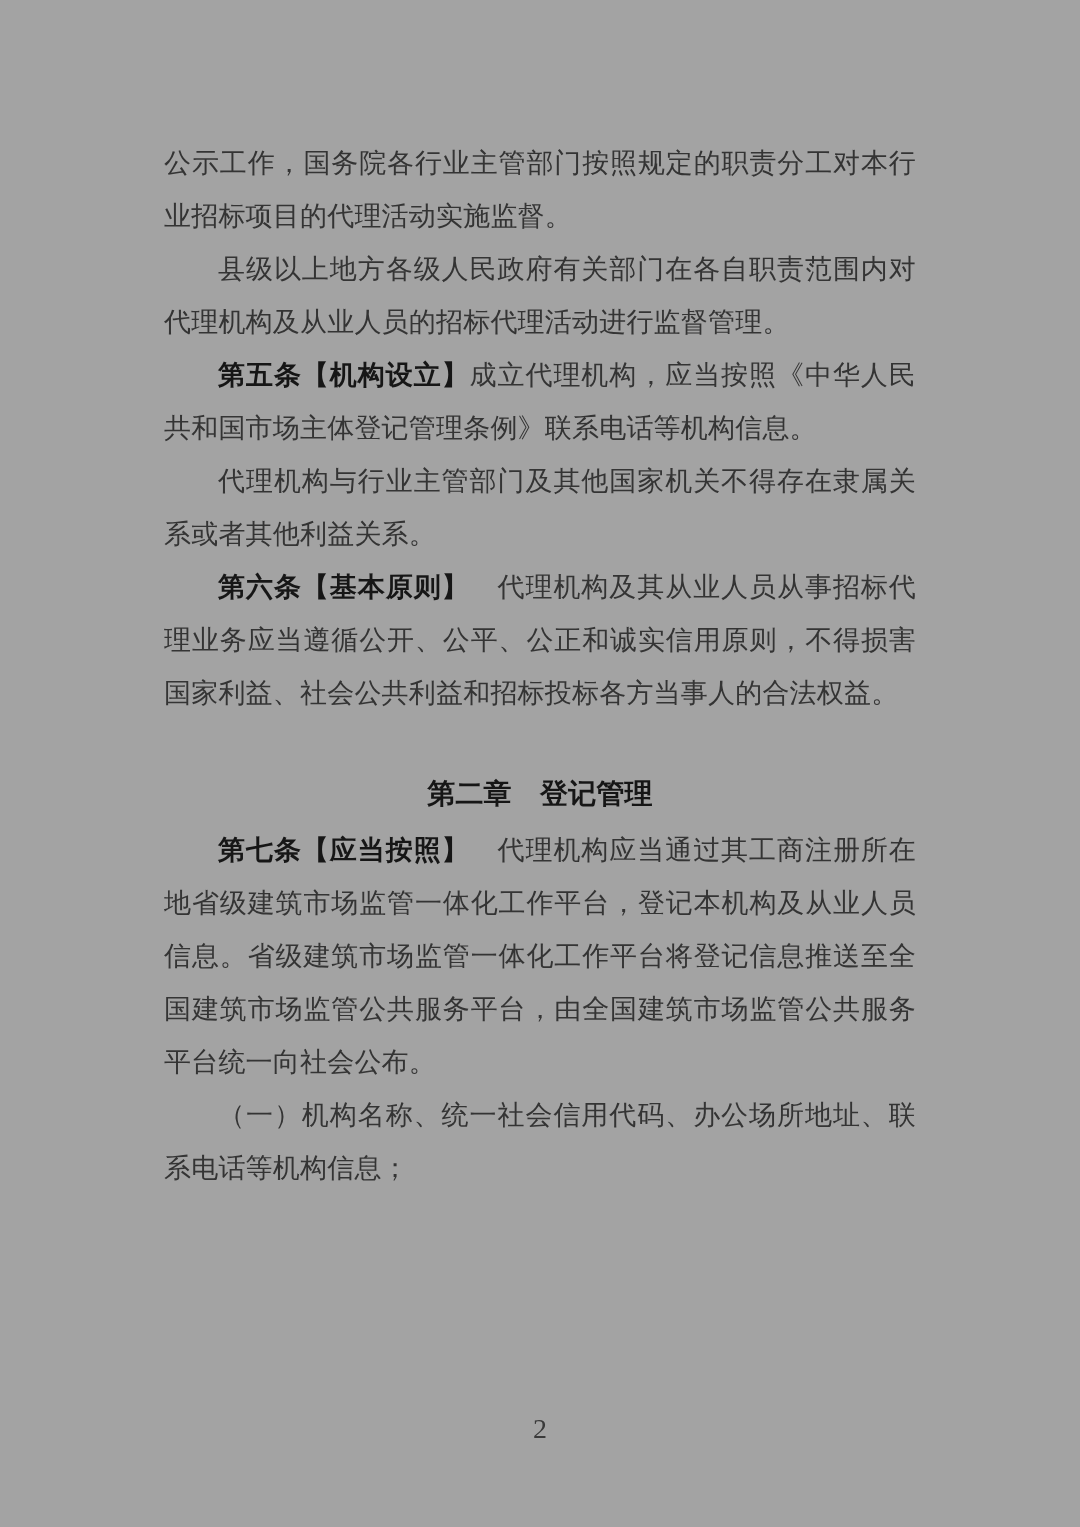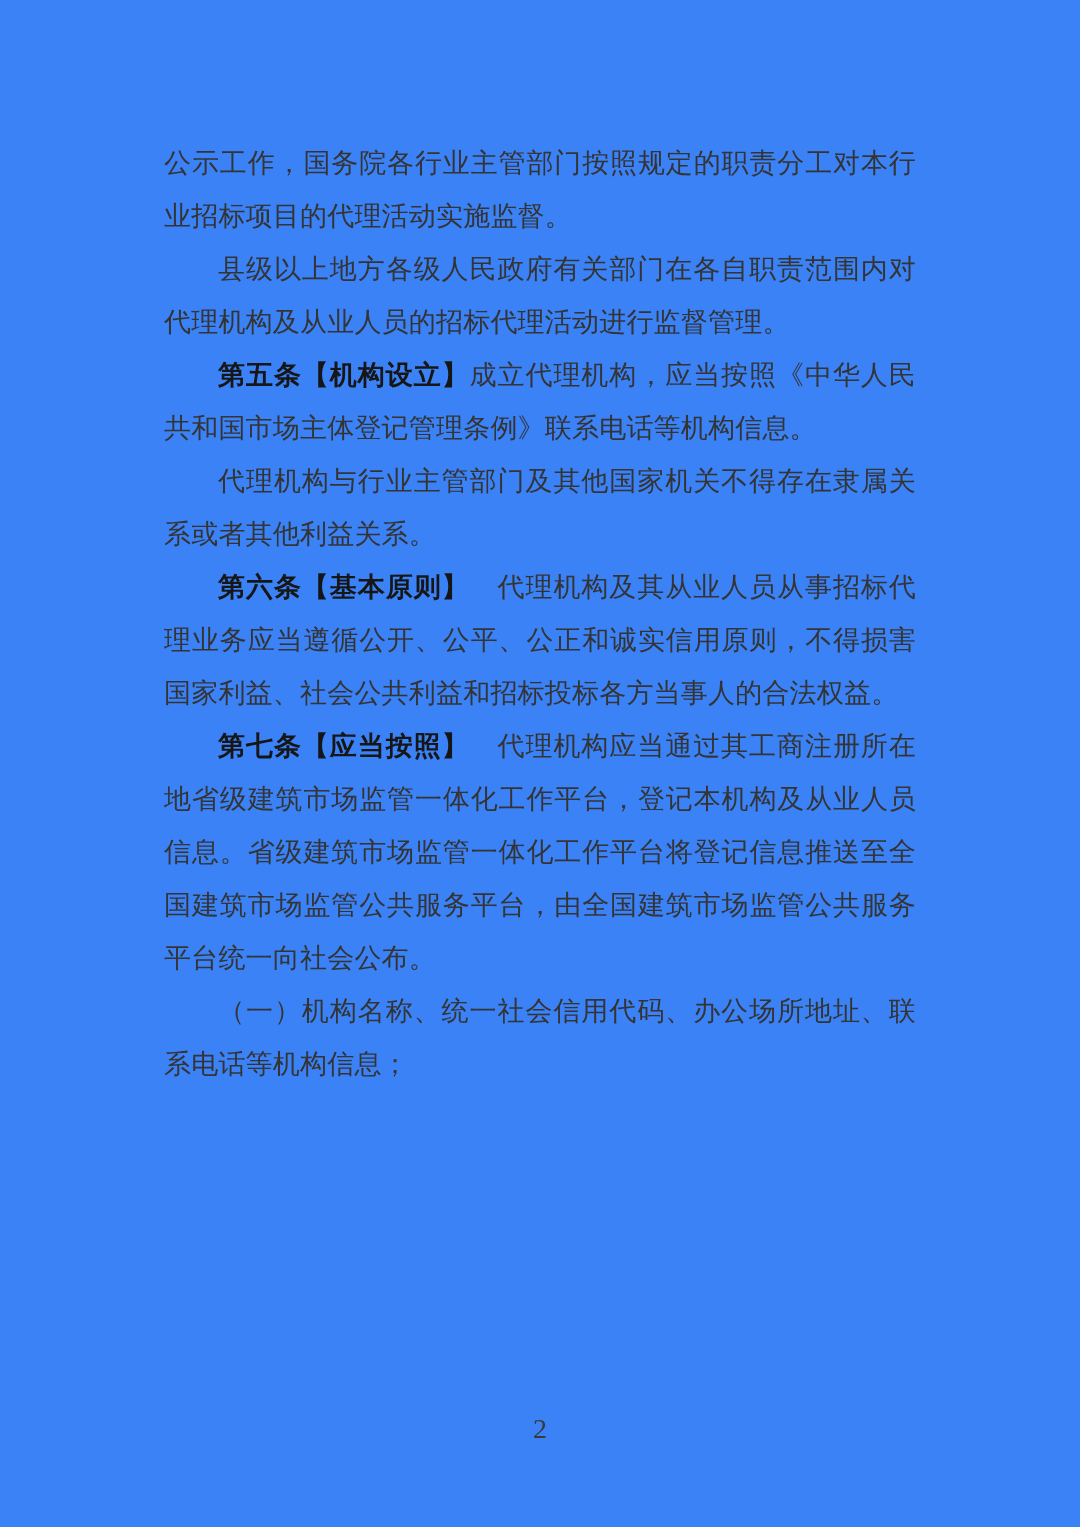--- a/index.html
+++ b/index.html
@@ -4,21 +4,21 @@
 <style>
   html, body {
     margin: 0;
     padding: 0;
     background: #ffffff;
   }
   .page {
     position: relative;
     width: 1080px;
     height: 1527px;
-    background: #3b82f6;
+    background: #a3a3a3;
     overflow: hidden;
     font-family: "Liberation Serif", "DejaVu Serif", serif;
   }
   .doc-body {
     position: absolute;
     left: 164px;
     top: 137px;
     width: 752px;
   }
   .para {
@@ -64,17 +64,18 @@
 </head>
 <body>
 
 <div class="page">
   <div class="doc-body">
       <p class="para"><span class="seg">公示工作，国务院各行业主管部门按照规定的职责分工对本行业招标项目的代理活动实施监督。</span></p>
       <p class="para indent"><span class="seg">县级以上地方各级人民政府有关部门在各自职责范围内对代理机构及从业人员的招标代理活动进行监督管理。</span></p>
       <p class="para indent"><span class="seg bold">第五条【机构设立】</span><span class="seg">成立代理机构，应当按照《中华人民共和国市场主体登记管理条例》联系电话等机构信息。</span></p>
       <p class="para indent"><span class="seg">代理机构与行业主管部门及其他国家机关不得存在隶属关系或者其他利益关系。</span></p>
       <p class="para indent"><span class="seg bold">第六条【基本原则】</span><span class="seg">　代理机构及其从业人员从事招标代理业务应当遵循公开、公平、公正和诚实信用原则，不得损害国家利益、社会公共利益和招标投标各方当事人的合法权益。</span></p>
+      <div class="chapter">第二章　登记管理</div>
       <p class="para indent"><span class="seg bold">第七条【应当按照】</span><span class="seg">　代理机构应当通过其工商注册所在地省级建筑市场监管一体化工作平台，登记本机构及从业人员信息。省级建筑市场监管一体化工作平台将登记信息推送至全国建筑市场监管公共服务平台，由全国建筑市场监管公共服务平台统一向社会公布。</span></p>
       <p class="para indent"><span class="seg">（一）机构名称、统一社会信用代码、办公场所地址、联系电话等机构信息；</span></p>
     </div>
   <div class="page-number">2</div>
 </div>
 
 </body></html>

